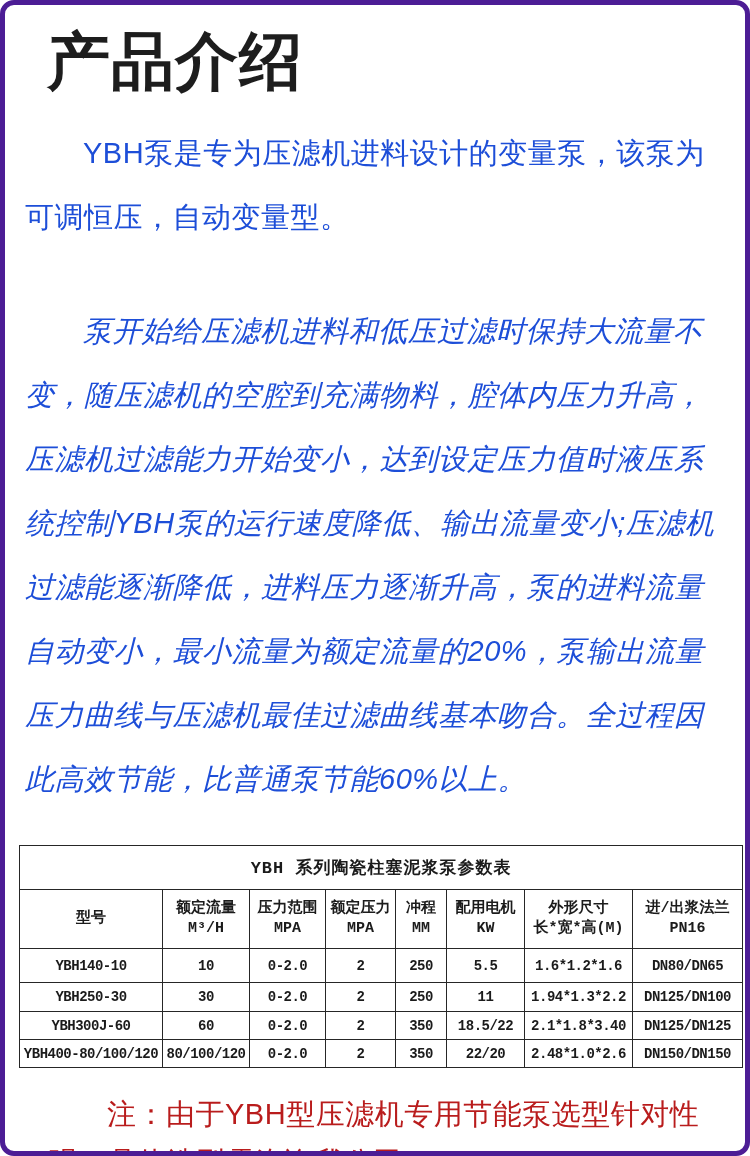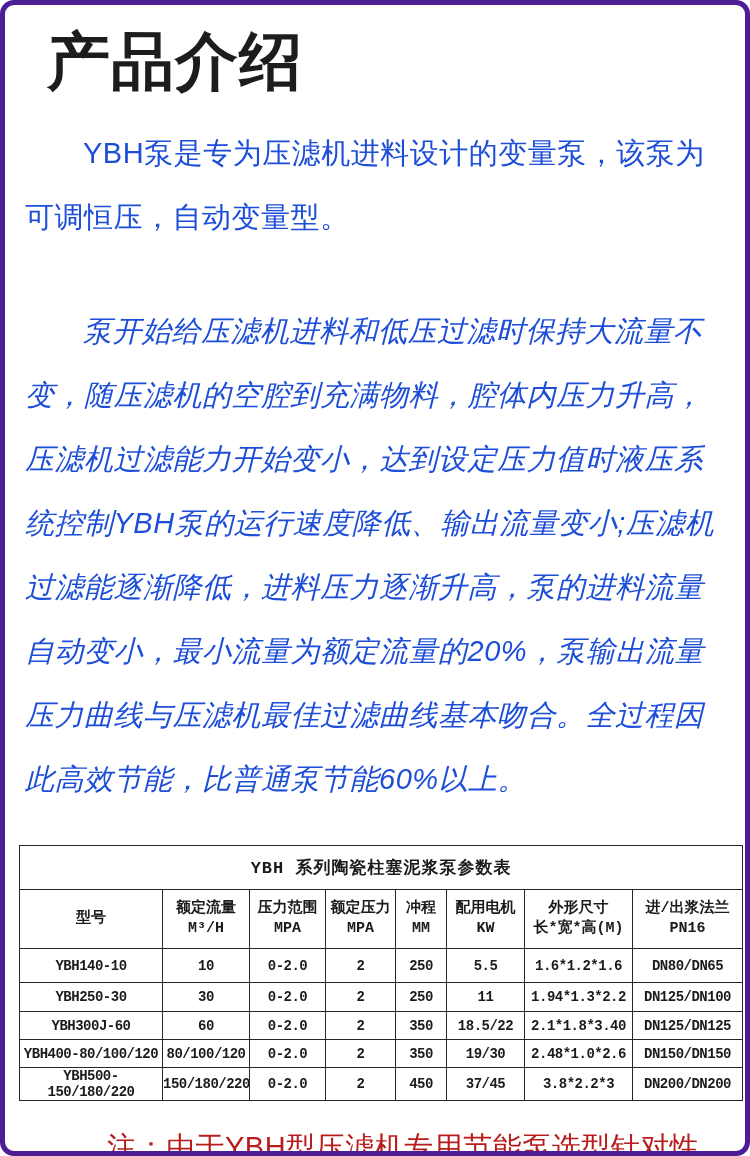--- a/index.html
+++ b/index.html
@@ -191,32 +191,22 @@
         <td>18.5/22</td>
         <td>2.1*1.8*3.40</td>
         <td>DN125/DN125</td>
       </tr>
       <tr>
         <td>YBH400-80/100/120</td>
         <td>80/100/120</td>
         <td>0-2.0</td>
         <td>2</td>
         <td>350</td>
-        <td>19/30</td>
+        <td>22/20</td>
         <td>2.48*1.0*2.6</td>
         <td>DN150/DN150</td>
       </tr>
-      <tr>
-        <td>YBH500-150/180/220</td>
-        <td>150/180/220</td>
-        <td>0-2.0</td>
-        <td>2</td>
-        <td>450</td>
-        <td>37/45</td>
-        <td>3.8*2.2*3</td>
-        <td>DN200/DN200</td>
-      </tr>
     </tbody>
   </table>
 
   <p class="note-text">注：由于YBH型压滤机专用节能泵选型针对性强，具体选型需咨询我公司。</p>
 
 </div>
 
 </body></html>

